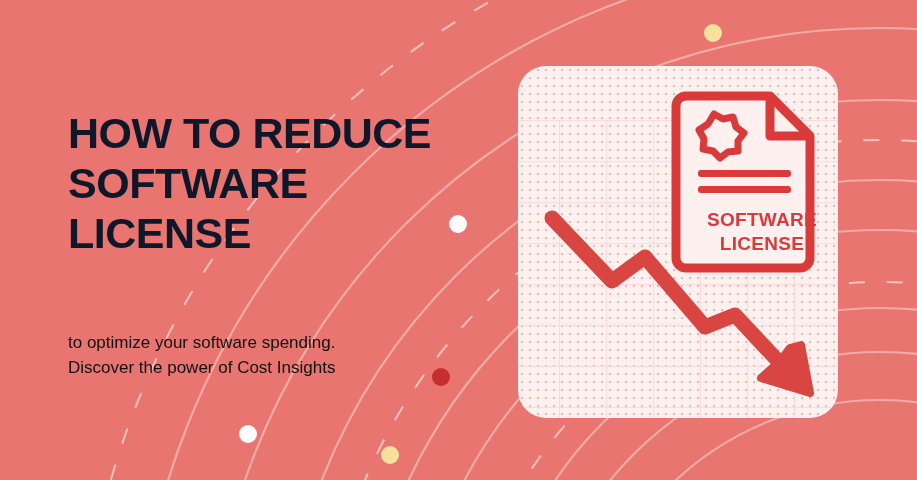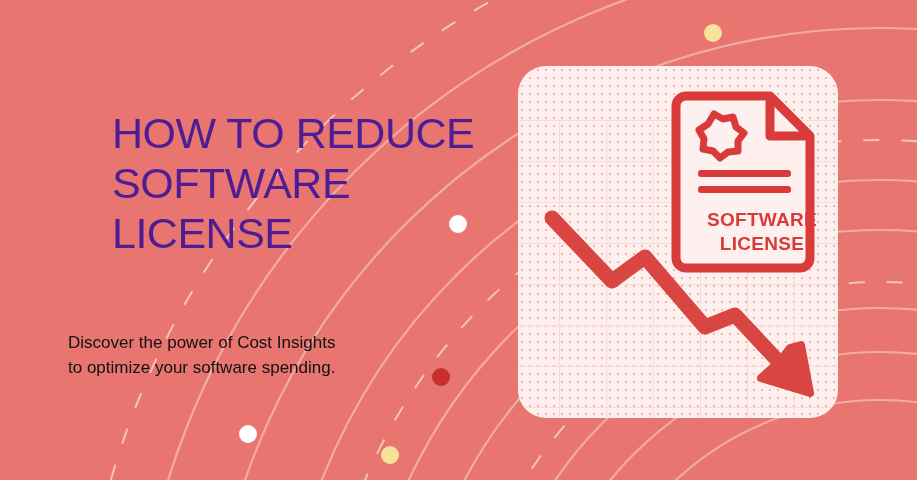--- a/index.html
+++ b/index.html
@@ -26,25 +26,24 @@
 
   
   #headline-block {
     position:absolute;
     left:68px; top:108px;
     width:430px;
   }
   .headline-line {
     font-size:43px;
     line-height:50px;
-    font-weight:400;
+    font-weight:700;
     letter-spacing:-0.5px;
-    color:#4c1d95;
+    color:#0f172a;
     white-space:nowrap;
-    margin-left:44px;
   }
   #subhead-block {
     position:absolute;
     left:68px; top:330px;
     width:360px;
   }
   .subhead-line {
     font-size:17px;
     line-height:25px;
     font-weight:400;
@@ -130,22 +129,22 @@
     </g>
   </svg>
 
   <div id="headline-block">
     <div class="headline-line">HOW TO REDUCE</div>
     <div class="headline-line">SOFTWARE</div>
     <div class="headline-line">LICENSE</div>
   </div>
 
   <div id="subhead-block">
+    <div class="subhead-line">to optimize your software spending.</div>
     <div class="subhead-line">Discover the power of Cost Insights</div>
-    <div class="subhead-line">to optimize your software spending.</div>
   </div>
 
   <div id="illustration-card">
     <div id="card-dots"></div>
     <div id="card-grid"></div>
 
     <svg id="card-art" viewBox="0 0 320 352">
 
       <g>
         <path d="M 34 152 L 94 215 L 127 191 L 187 261 L 217 249 L 275 311" fill="none" stroke="#D94541" stroke-width="15" stroke-linecap="round" stroke-linejoin="round"></path>

